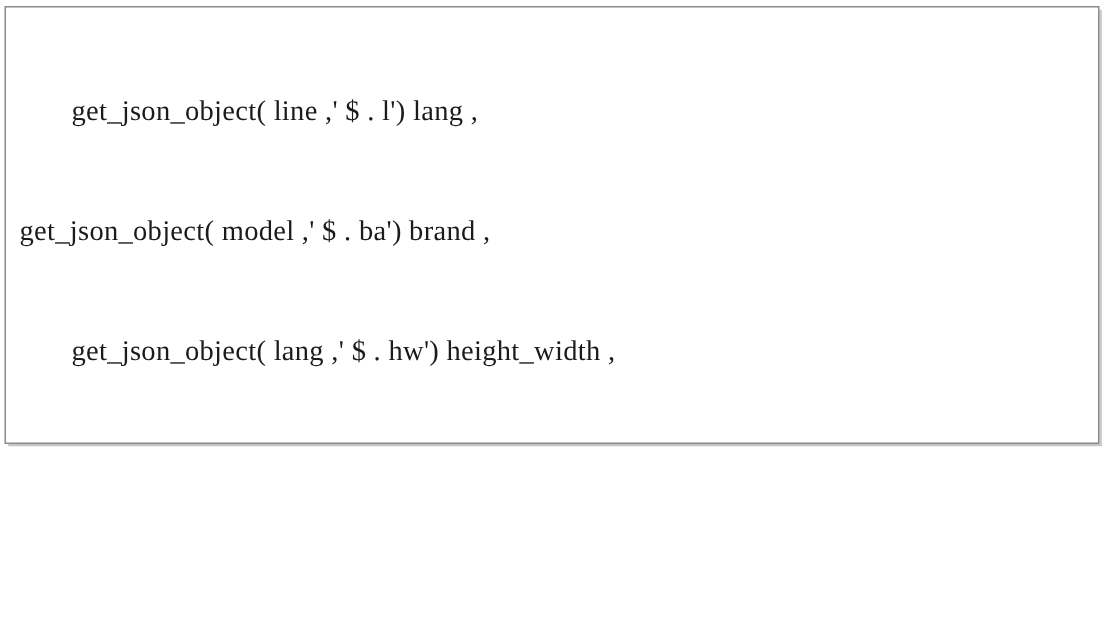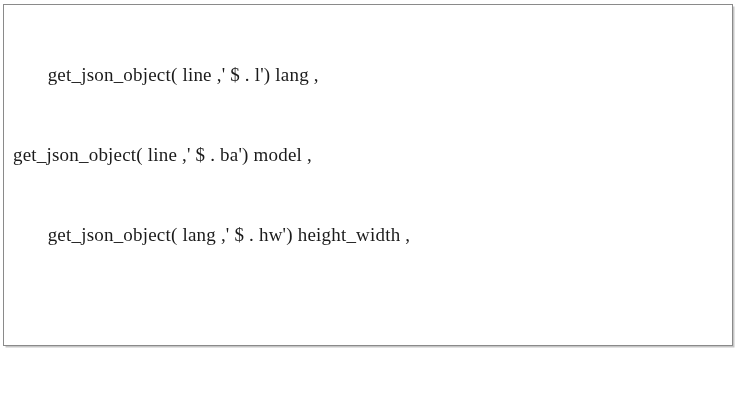--- a/index.html
+++ b/index.html
@@ -14,21 +14,21 @@
     height: 420px;
     background: var(--bg-color);
     overflow: hidden;
     font-family: "Liberation Serif", "DejaVu Serif", serif;
   }
   .code-frame {
     position: absolute;
     left: 3px;
     top: 4px;
     width: 730px;
-    height: 342px;
+    height: 292px;
     background: var(--bg-color);
     border: 1.5px solid var(--border-color);
     box-shadow: 2px 2px 0 -0.5px var(--shadow-color);
     overflow: hidden;
   }
   .code {
     padding: 3px 0 0 9px;
     font-size: 19px;
     line-height: 26.8px;
     color: var(--text-color);
@@ -39,21 +39,21 @@
     height: 26.8px;
     white-space: pre;
   }
 </style>
 </head>
 <body>
 
 <div class="code-frame">
   <div class="code">
     <div class="code-line">       get_json_object( line ,' $ . l') lang ,</div>
-    <div class="code-line">get_json_object( line ,' $ . ba') model ,</div>
+    <div class="code-line">get_json_object( model ,' $ . ba') brand ,</div>
     <div class="code-line">       get_json_object( lang ,' $ . hw') height_width ,</div>
     
     
     
     
     
     
     
     
     

